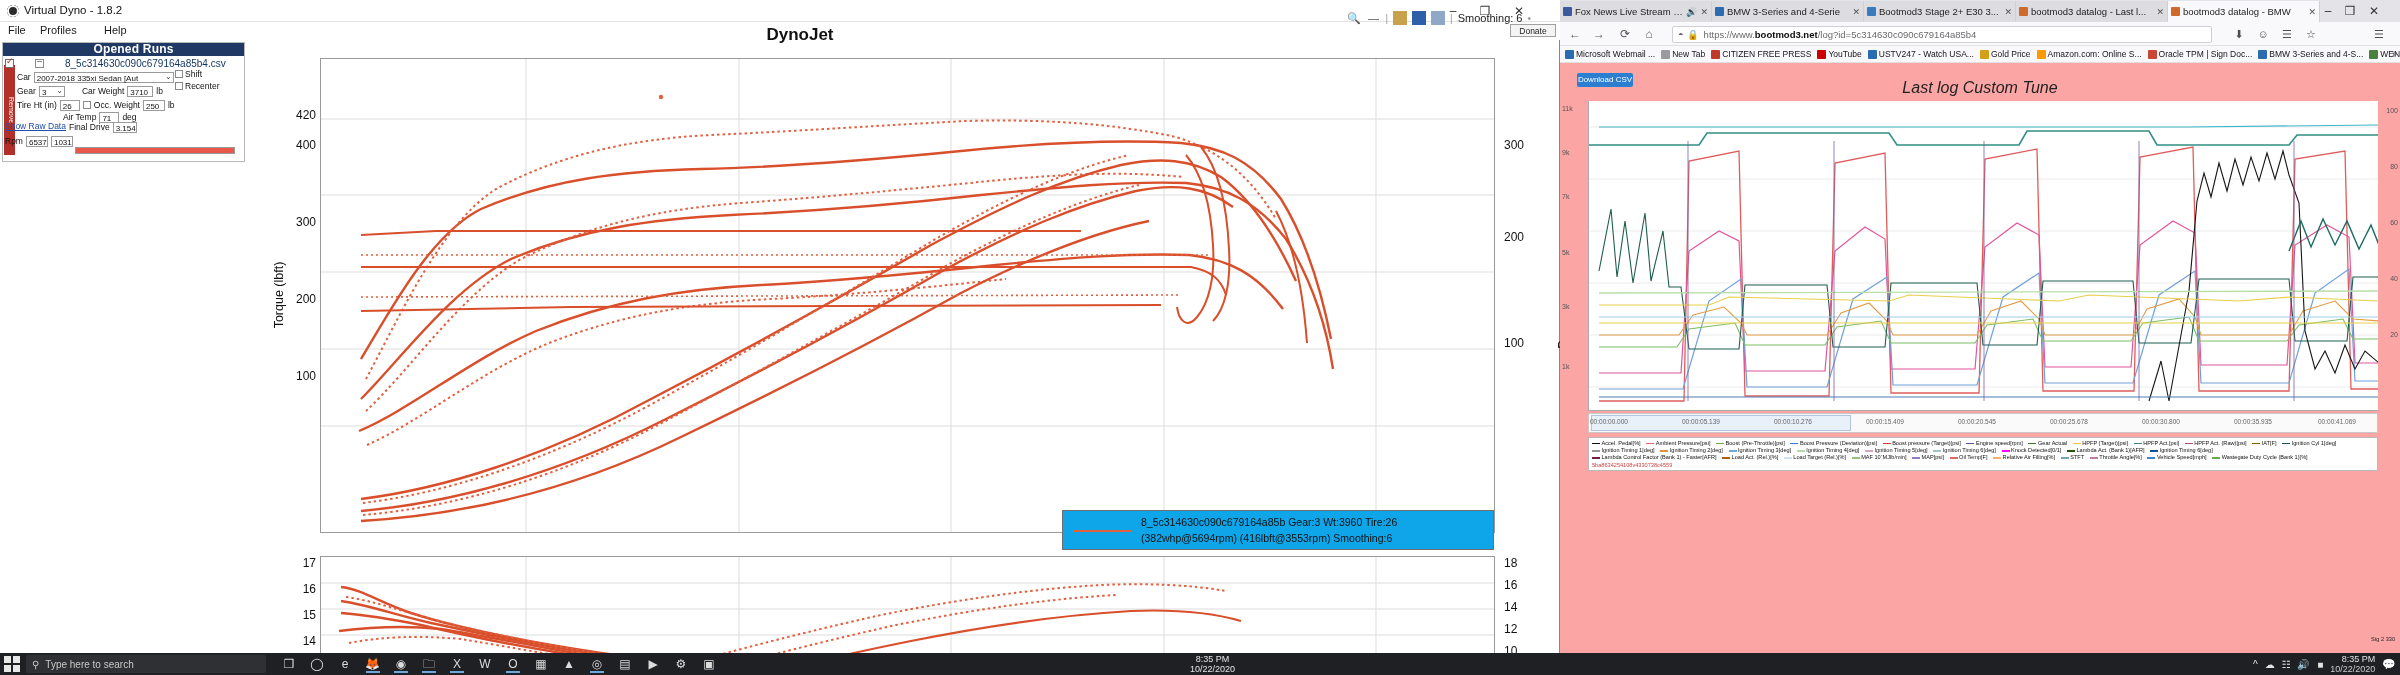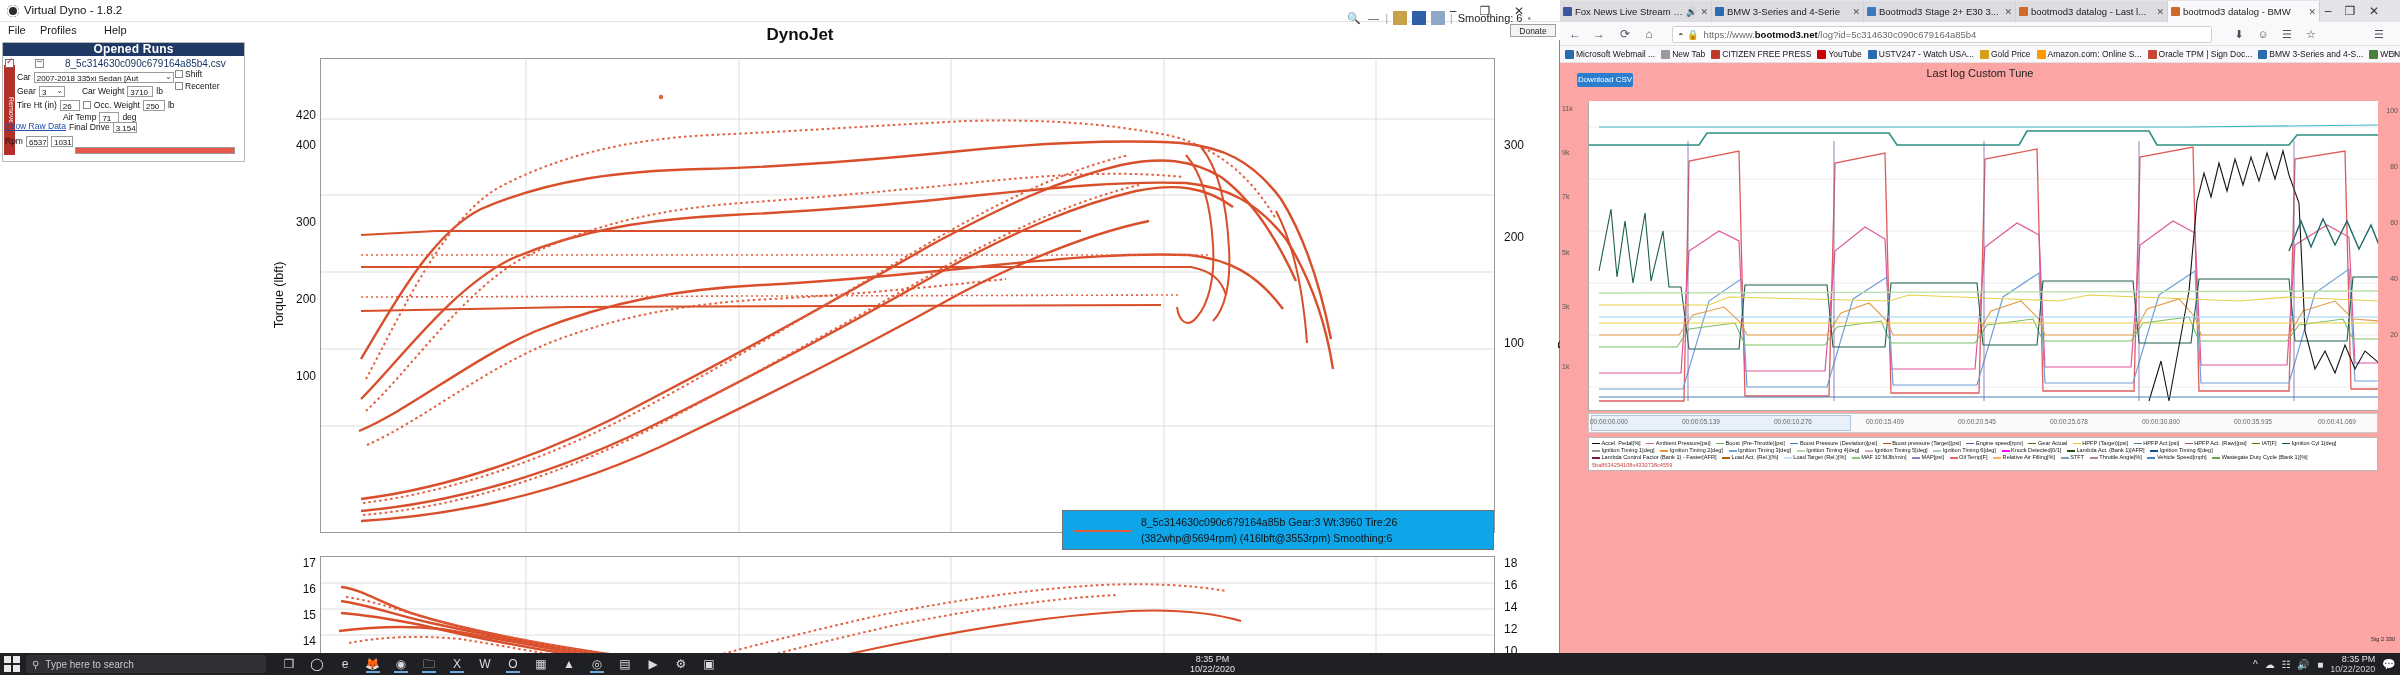--- a/index.html
+++ b/index.html
@@ -211,22 +211,22 @@
   #page {
     position: absolute; left: 0; top: 63px; width: 840px; height: 590px;
     background: #fca5a5; overflow: hidden;
   }
   #dl-csv {
     position: absolute; left: 17px; top: 10px; width: 56px; height: 14px;
     background: #2c7fd0; color: #fff; font-size: 8px; text-align: center;
     line-height: 14px; border-radius: 2px;
   }
   #page-title {
-    position: absolute; left: 0; top: 4px; width: 840px; text-align: center;
-    font-size: 11px; color: #222;
+    position: absolute; left: 0; top: 16px; width: 840px; text-align: center;
+    font-size: 16px; color: #222; font-style: italic;
   }
   #rchart {
     position: absolute; left: 28px; top: 38px; width: 790px; height: 310px;
     border-left: 1px solid #aaa; border-bottom: 1px solid #aaa;
     background: #fff; overflow: hidden;
   }
   .ry { position: absolute; left: 2px; font-size: 7px; color: #555; }
   .ry2 { position: absolute; right: 2px; font-size: 7px; color: #555; }
   #rscroll {
     position: absolute; left: 28px; top: 350px; width: 790px; height: 20px;

